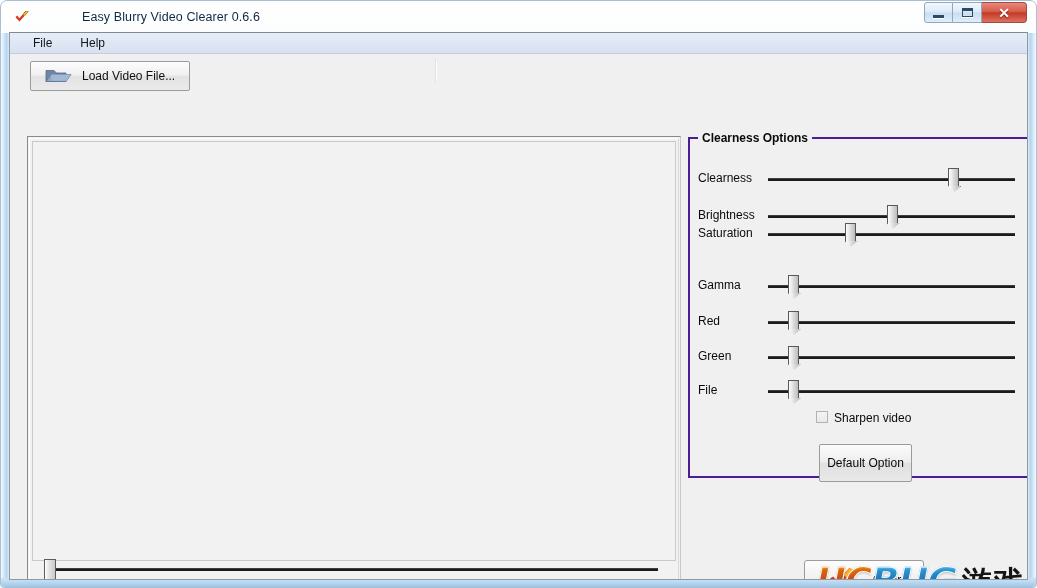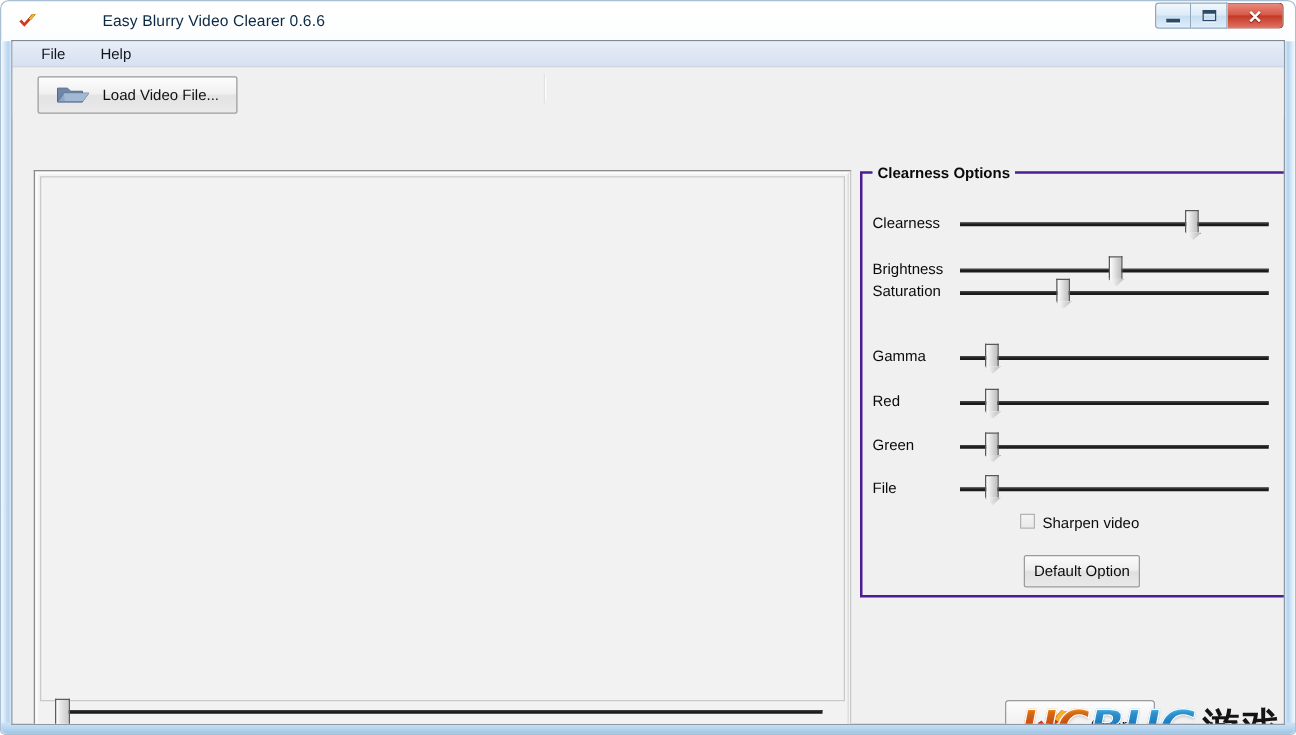--- a/index.html
+++ b/index.html
@@ -311,21 +311,21 @@
   .checkbox-label {
     font-size: 12px;
     color: #0a0a0a;
     margin-left: 6px;
   }
 
   
   .default-btn {
     position: absolute;
     left: 129px; top: 305px;
-    width: 93px; height: 26px;
+    width: 93px; height: 38px;
     border: 1px solid #9b9b9b;
     border-radius: 2px;
     background: linear-gradient(to bottom, #fbfbfb 0%, #eeeeee 46%, #e0e0e0 52%, #e9e9e9 100%);
     display: flex; align-items: center; justify-content: center;
     font-size: 12px;
     color: #0a0a0a;
     cursor: default;
   }
 
   .clear-btn {

